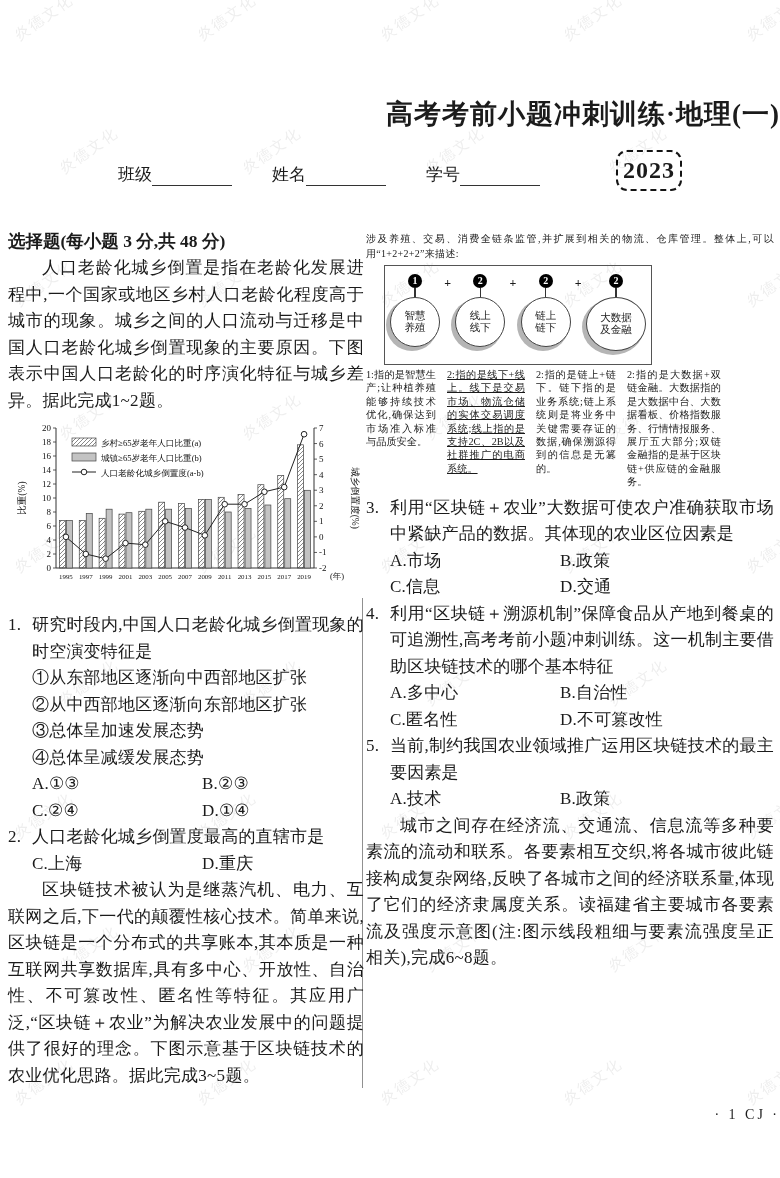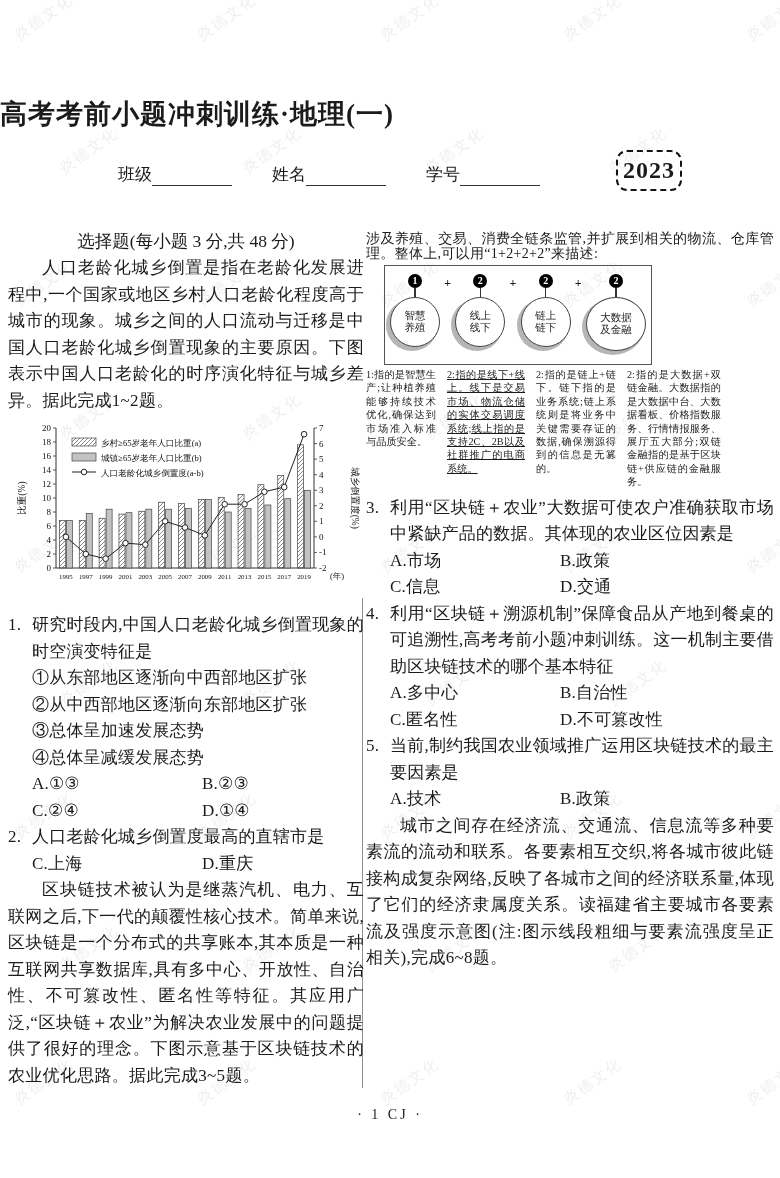--- a/index.html
+++ b/index.html
@@ -2,58 +2,58 @@
 <html><head>
 <meta charset="utf-8">
 <style>
   html,body{margin:0;padding:0;background:#fff;}
   .page{position:relative;width:780px;height:1178px;background:#fff;overflow:hidden;
         font-family:"Liberation Serif","DejaVu Serif",serif;color:#1b1b1b;}
   .wm-layer{position:absolute;inset:0;z-index:0;pointer-events:none;}
   .wm{position:absolute;transform:rotate(-35deg);color:rgba(70,70,70,0.09);
       font-size:15px;letter-spacing:2px;white-space:nowrap;}
   .content{position:absolute;inset:0;z-index:1;}
-  .title{position:absolute;top:96px;left:0;width:780px;text-align:left;
+  .title{position:absolute;top:96px;left:0;width:780px;text-align:right;
          font-size:27px;font-weight:bold;letter-spacing:1px;}
   .fields{position:absolute;top:163px;left:118px;font-size:17px;display:flex;gap:40px;}
   .field{white-space:nowrap;}
   .blank{display:inline-block;width:80px;border-bottom:1px solid #333;height:16px;vertical-align:bottom;}
   .badge{position:absolute;top:150px;left:616px;width:62px;height:37px;border:2.5px dashed #141414;
          border-radius:11px;display:flex;align-items:center;justify-content:center;
          font-size:24px;font-weight:bold;letter-spacing:1px;}
   .col-left{position:absolute;left:8px;top:228px;width:356px;}
   .col-right{position:absolute;left:366px;top:231px;width:408px;}
   .divider{position:absolute;left:362px;top:598px;width:1px;height:490px;background:#909090;}
-  .sec-head{font-size:17.5px;font-weight:normal;line-height:27px;text-align:center;}
+  .sec-head{font-size:17.5px;font-weight:bold;line-height:27px;}
   .para{font-size:17px;line-height:26.5px;letter-spacing:0.3px;text-align:justify;text-indent:2em;}
   .q{display:flex;font-size:17px;line-height:26.5px;letter-spacing:0.2px;}
   .qnum{width:24px;flex:none;}
   .qbody{flex:1;text-align:justify;}
   .optrow .optA{display:inline-block;min-width:170px;}
   .chart-wrap{margin:4px 0 2px 8px;width:344px;height:192px;}
-  .lead{font-size:14px;line-height:15px;letter-spacing:0.3px;text-align:justify;}
+  .lead{font-size:10px;line-height:15px;letter-spacing:0.3px;text-align:justify;}
   .diagram-box{margin:4px 0 3px 18px;width:256px;border:1px solid #555;
                padding:8px 5px 13px 5px;display:flex;justify-content:space-between;align-items:flex-start;}
   .dnode{display:flex;flex-direction:column;align-items:center;}
   .dbadge{width:14px;height:14px;border-radius:50%;background:#000;color:#fff;
           font-size:10px;line-height:14px;text-align:center;font-weight:bold;}
   .dstem{width:1.5px;height:9px;background:#333;}
   .dcircle{width:48px;height:48px;border:1.5px solid #444;border-radius:50%;background:#fff;
            display:flex;flex-direction:column;align-items:center;justify-content:center;
            font-size:10.5px;line-height:12px;box-shadow:-3px 3px 0 1px #b5b5b5;}
   .dcircle.wide{width:58px;height:52px;}
   .dplus{font-size:12px;font-weight:bold;margin-top:2px;}
   .notes{display:flex;gap:11px;width:336px;margin-top:3px;}
   .note{font-size:10.2px;line-height:13.4px;text-align:justify;letter-spacing:0;}
   .note.n1{width:70px;flex:none;}
   .note.n2{width:78px;flex:none;text-decoration:underline;}
   .note.n3{width:80px;flex:none;}
   .note.n4{width:94px;flex:none;}
   .q3up{margin-top:6px;}
-  .footer{position:absolute;top:1107px;left:0;width:780px;text-align:center;
+  .footer{position:absolute;top:1107px;left:0;width:780px;text-align:right;
           font-size:14px;letter-spacing:3px;}
   svg text{font-family:"Liberation Serif","DejaVu Serif",serif;fill:#111;}
 </style>
 </head>
 <body>
 
 <div class="page">
   <div class="wm-layer">
       <span class="wm" style="left: 10px; top: 8px;">炎德文化</span>
       <span class="wm" style="left: 193px; top: 8px;">炎德文化</span>

